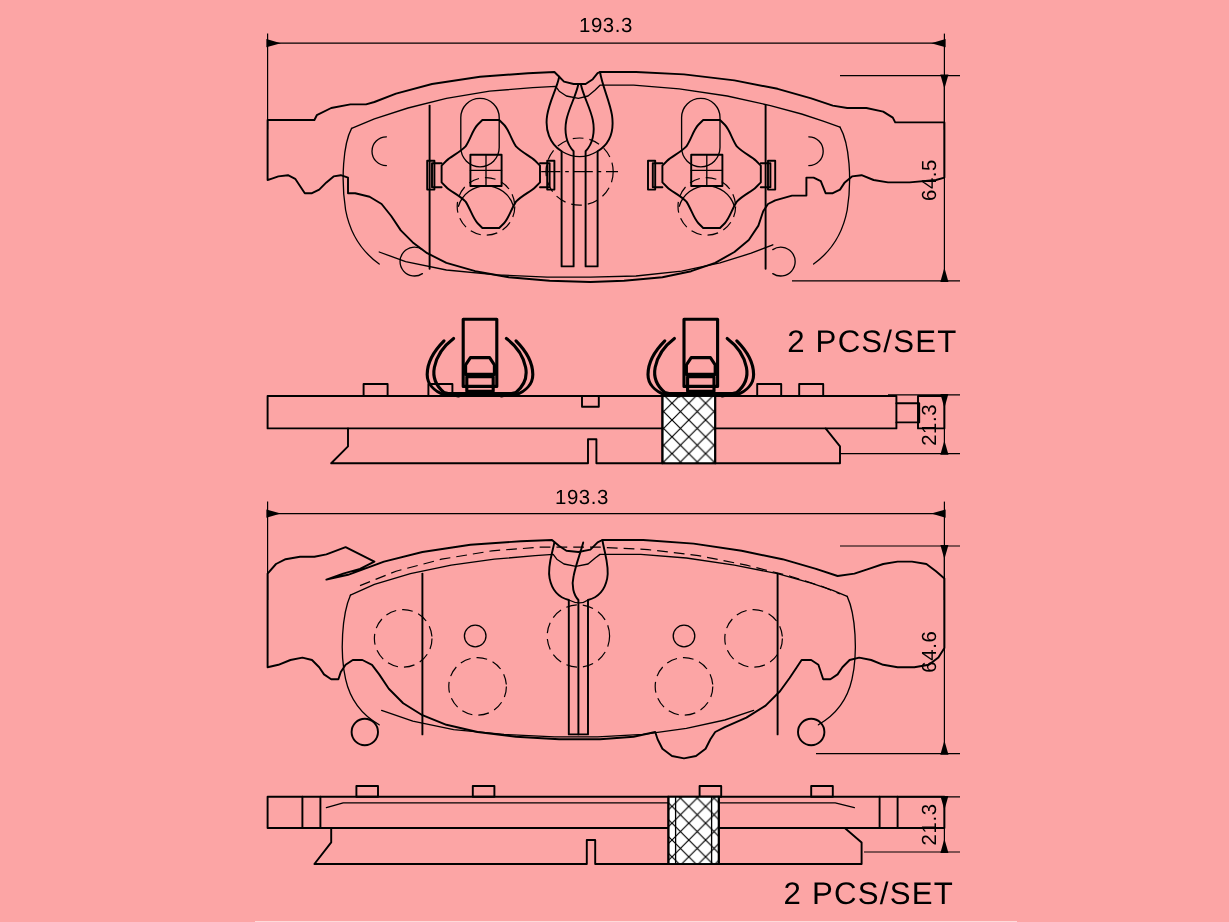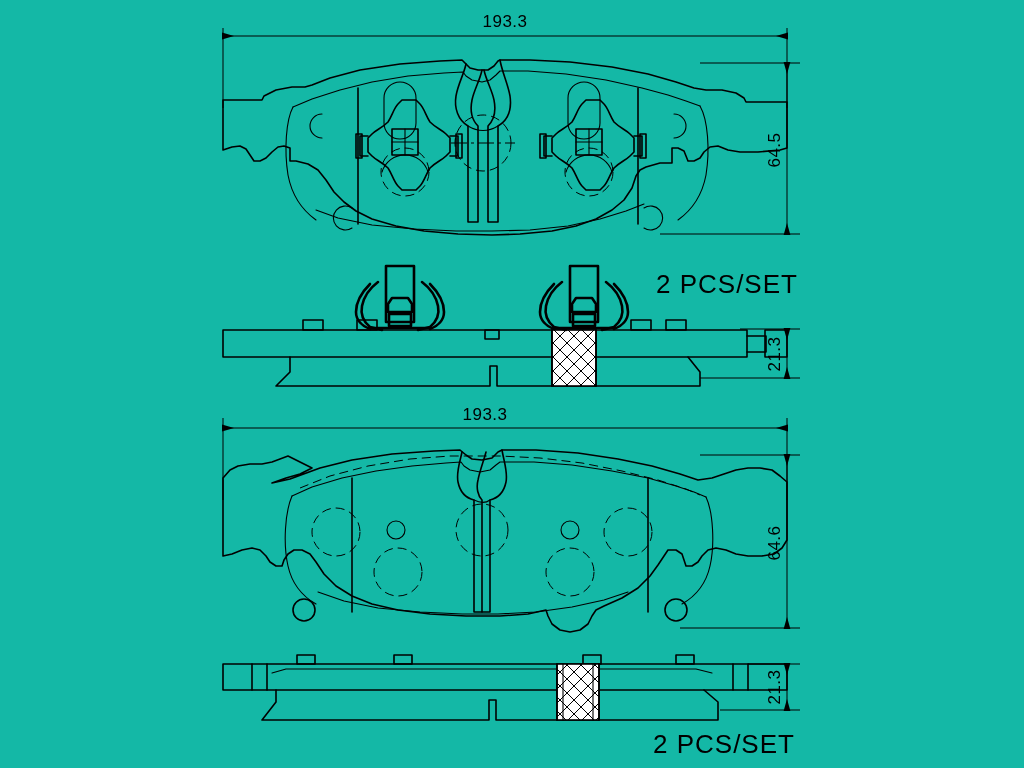--- a/index.html
+++ b/index.html
@@ -10,21 +10,21 @@
   body {
     width: 1024px;
     height: 768px;
     overflow: hidden;
     font-family: "Liberation Sans", sans-serif;
   }
   #sheet {
     position: relative;
     width: 1024px;
     height: 768px;
-    background: #14b8a6;
+    background: #fca5a5;
   }
   #sheet svg {
     position: absolute;
     top: 0;
     left: 0;
   }
   .dim-text {
     font-family: "Liberation Sans", sans-serif;
     font-size: 17px;
     fill: #000000;

